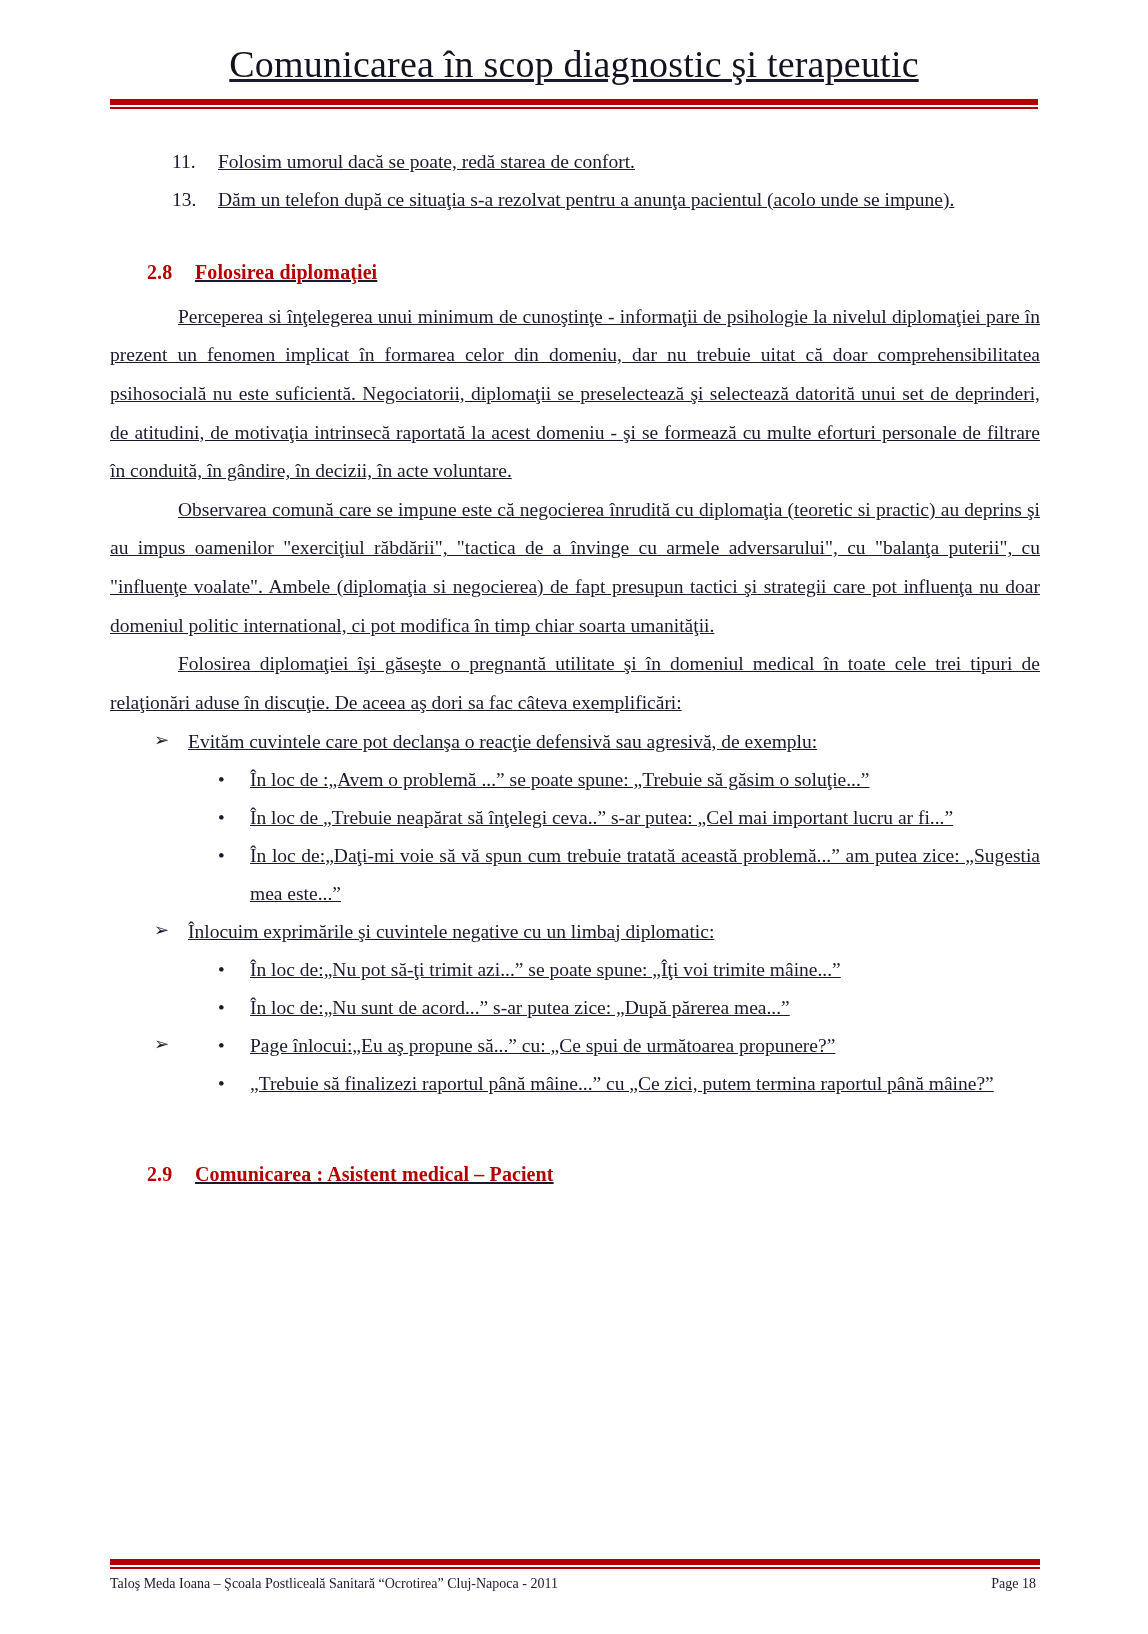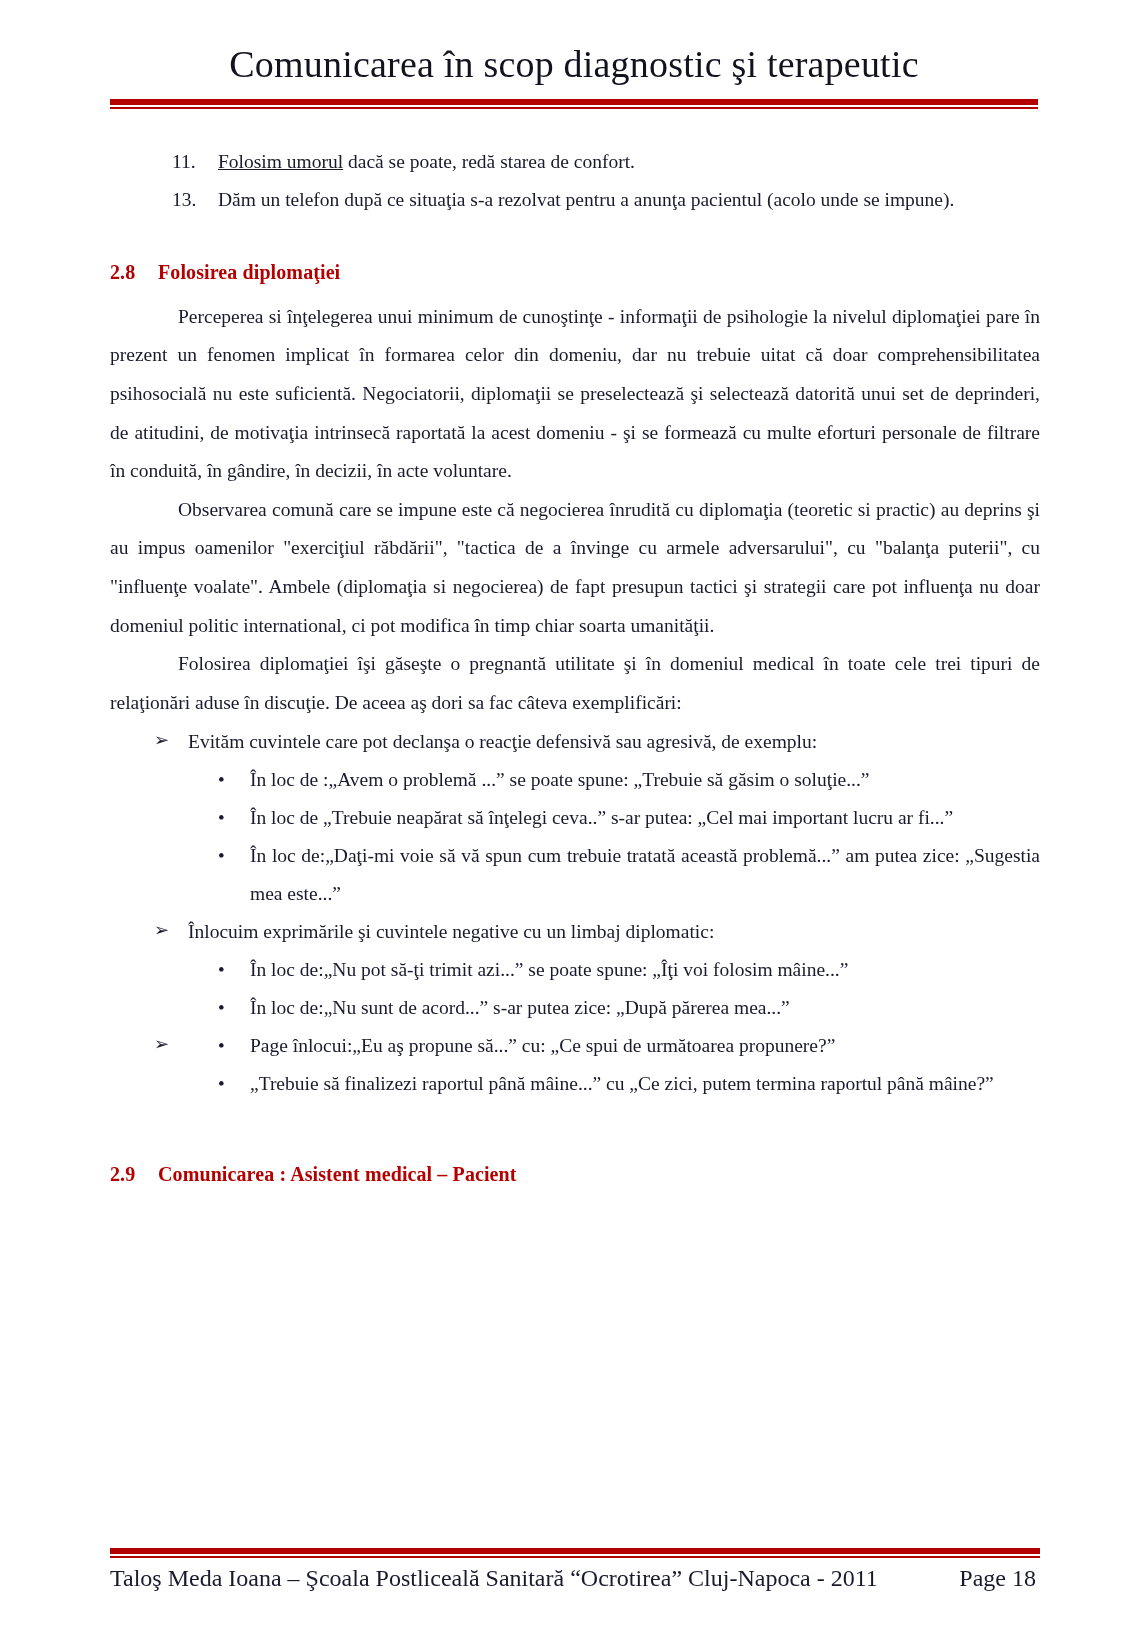--- a/index.html
+++ b/index.html
@@ -13,20 +13,21 @@
     font-family: "Liberation Serif", "DejaVu Serif", serif;
     color: #1a1a2e;
     position: relative;
     overflow: hidden;
   }
   .page {
     width: 1148px;
     height: 1634px;
     position: relative;
     box-sizing: border-box;
+    text-decoration: underline;
   }
 
   
   .header {
     padding-top: 44px;
     text-align: center;
   }
   .header-title {
     font-family: "Liberation Serif", "DejaVu Serif", serif;
     font-size: 38px;
@@ -81,20 +82,21 @@
   }
   .u { text-decoration: underline; }
 
   .sec-head {
     color: #b50000;
     font-weight: bold;
     font-size: 20px;
     margin-top: 34px;
     margin-bottom: 6px;
     letter-spacing: 0.1px;
+    margin-left: 37px;
   }
   .sec-head .sec-num {
     display: inline-block;
     min-width: 48px;
   }
 
   p.para {
     margin: 0;
     text-align: justify;
     text-indent: 68px;
@@ -159,21 +161,21 @@
   .rule-bottom .thin {
     position: absolute;
     left: 0; right: 0; top: 8px;
     height: 2px;
     background: #b50000;
   }
   .footer-row {
     display: flex;
     justify-content: space-between;
     align-items: flex-end;
-    font-size: 24px;
+    font-size: 14px;
   }
   .footer-right { padding-right: 4px; }
 </style>
 </head>
 <body>
 
 <div class="page">
 
   <div class="header">
     <div class="header-title">Comunicarea în scop diagnostic şi terapeutic</div>
@@ -219,21 +221,21 @@
       </li>
     </ul>
 
     <ul class="arrowlist">
       <li>
         <span class="arrow">➢</span><span>Înlocuim exprimările şi cuvintele negative cu un limbaj diplomatic:</span>
       </li>
     </ul>
     <ul class="dotlist">
       <li>
-        <span class="dot">•</span><span>În loc de:„Nu pot să-ţi trimit azi...” se poate spune: „Îţi voi folosim mâine...”</span>
+        <span class="dot">•</span><span>În loc de:„Nu pot să-ţi trimit azi...” se poate spune: „Îţi voi trimite mâine...”</span>
       </li>
       <li>
         <span class="dot">•</span><span>În loc de:„Nu sunt de acord...” s-ar putea zice: „După părerea mea...”</span>
       </li>
     </ul>
 
     <ul class="arrowlist">
       <li>
         <span class="arrow">➢</span>
       </li>

